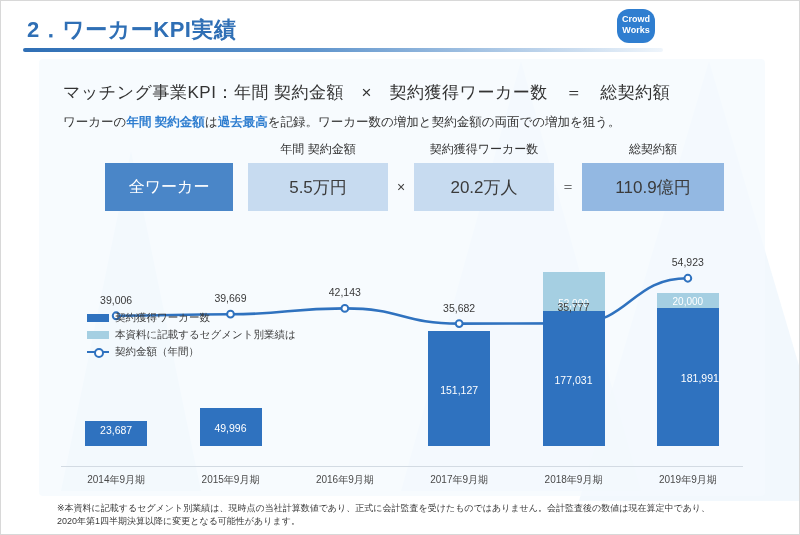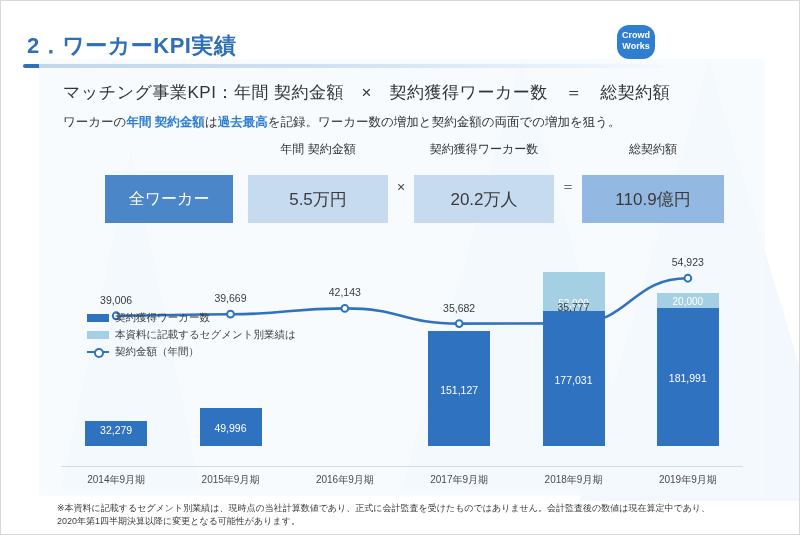--- a/index.html
+++ b/index.html
@@ -35,21 +35,21 @@
   }
   .wm-c {
     right: -40px; top: 60px;
     width: 0; height: 0;
     border-left: 130px solid transparent;
     border-right: 130px solid transparent;
     border-bottom: 440px solid rgba(233,243,252,0.6);
   }
 
   
-  #header { position: absolute; left: 0; top: 16px; width: 666px; height: 55px; }
+  #header { position: absolute; left: 0; top: 0; width: 666px; height: 55px; }
   #slide-title {
     position: absolute; left: 26px; top: 14px;
     font-size: 22px; font-weight: bold;
     color: #2f6fb5;
     letter-spacing: 0.5px;
     white-space: nowrap;
   }
   #title-rule {
     position: absolute; left: 22px; top: 47px;
     width: 640px; height: 4px;
@@ -97,21 +97,20 @@
     position: absolute; top: 0;
     font-size: 12px; color: #333333;
     text-align: center; white-space: nowrap;
   }
   .kpi-box {
     position: absolute; top: 22px;
     height: 48px;
     display: flex; align-items: center; justify-content: center;
     font-size: 17px; color: #3a3a3a;
     white-space: nowrap;
-    margin-top: 12px;
   }
   .kpi-op {
     position: absolute; top: 22px; height: 48px;
     display: flex; align-items: center; justify-content: center;
     font-size: 14px; color: #3f3f3f;
   }
   #kpi-all   { left: 66px;  width: 128px; background: #4a86c8; color: #ffffff; font-size: 16px; }
   #kpi-amt   { left: 209px; width: 140px; background: #c7dbf0; }
   #op-mul    { left: 352px; width: 20px; }
   #kpi-work  { left: 375px; width: 140px; background: #c7dbf0; }
@@ -234,39 +233,39 @@
             <path d="M 57.166666666666664 96.77157142857143 C 114.33333333333333 96.77157142857143 114.33333333333333 95.20878571428571 171.5 95.20878571428571 C 228.66666666666666 95.20878571428571 228.66666666666666 89.37721428571429 285.8333333333333 89.37721428571429 C 343 89.37721428571429 343 104.60671428571429 400.1666666666667 104.60671428571429 C 457.33333333333337 104.60671428571429 457.33333333333337 104.38278571428572 514.5 104.38278571428572 C 571.6666666666666 104.38278571428572 571.6666666666666 59.25292857142857 628.8333333333333 59.25292857142857" fill="none" stroke="#2f72bf" stroke-width="2.6" stroke-linecap="round"></path>
             <circle cx="57.166666666666664" cy="96.77157142857143" r="3.4" fill="#ffffff" stroke="#2f72bf" stroke-width="2"></circle>
             <circle cx="171.5" cy="95.20878571428571" r="3.4" fill="#ffffff" stroke="#2f72bf" stroke-width="2"></circle>
             <circle cx="285.8333333333333" cy="89.37721428571429" r="3.4" fill="#ffffff" stroke="#2f72bf" stroke-width="2"></circle>
             <circle cx="400.1666666666667" cy="104.60671428571429" r="3.4" fill="#ffffff" stroke="#2f72bf" stroke-width="2"></circle>
             <circle cx="514.5" cy="104.38278571428572" r="3.4" fill="#ffffff" stroke="#2f72bf" stroke-width="2"></circle>
             <circle cx="628.8333333333333" cy="59.25292857142857" r="3.4" fill="#ffffff" stroke="#2f72bf" stroke-width="2"></circle>
           </svg>
       <div class="bar-group" style="left: 26.1667px; width: 62px; height: 24.532px;">
             <div class="bar-main" style="height: 24.532px;"></div>
-            <div class="bar-label" style="bottom: 10px;">32,279</div>
+            <div class="bar-label" style="bottom: 10px;">23,687</div>
           </div>
           <div class="bar-group" style="left: 140.5px; width: 62px; height: 37.997px;">
             <div class="bar-main" style="height: 37.997px;"></div>
             <div class="bar-label" style="bottom: 11.9985px;">49,996</div>
           </div>
           <div class="bar-group" style="left: 369.167px; width: 62px; height: 114.857px;">
             <div class="bar-main" style="height: 114.857px;"></div>
             <div class="bar-label" style="bottom: 50.4283px;">151,127</div>
           </div>
           <div class="bar-group" style="left: 483.5px; width: 62px; height: 174.064px;">
             <div class="bar-main" style="height: 134.544px;"></div>
             <div class="bar-label" style="bottom: 60.2718px;">177,031</div>
             <div class="bar-extra" style="height: 39.52px; bottom: 134.544px;"></div>
             <div class="bar-extra-label" style="bottom: 137px;">52,000</div>
           </div>
           <div class="bar-group" style="left: 597.833px; width: 62px; height: 153.513px;">
             <div class="bar-main" style="height: 138.313px;"></div>
-            <div class="bar-label" style="bottom: 62.1566px;">181,991</div>
+            <div class="bar-label" style="bottom: 62.1566px; text-align: right;">181,991</div>
             <div class="bar-extra" style="height: 15.2px; bottom: 138.313px;"></div>
             <div class="bar-extra-label" style="bottom: 138.913px;">20,000</div>
           </div>
           <div class="pt-label" style="left: 17.1667px; width: 80px; top: 74.7716px;">39,006</div>
           <div class="pt-label" style="left: 131.5px; width: 80px; top: 73.2088px;">39,669</div>
           <div class="pt-label" style="left: 245.833px; width: 80px; top: 67.3772px;">42,143</div>
           <div class="pt-label" style="left: 360.167px; width: 80px; top: 82.6067px;">35,682</div>
           <div class="pt-label" style="left: 474.5px; width: 80px; top: 82.3828px;">35,777</div>
           <div class="pt-label" style="left: 588.833px; width: 80px; top: 37.2529px;">54,923</div>
         </div>

